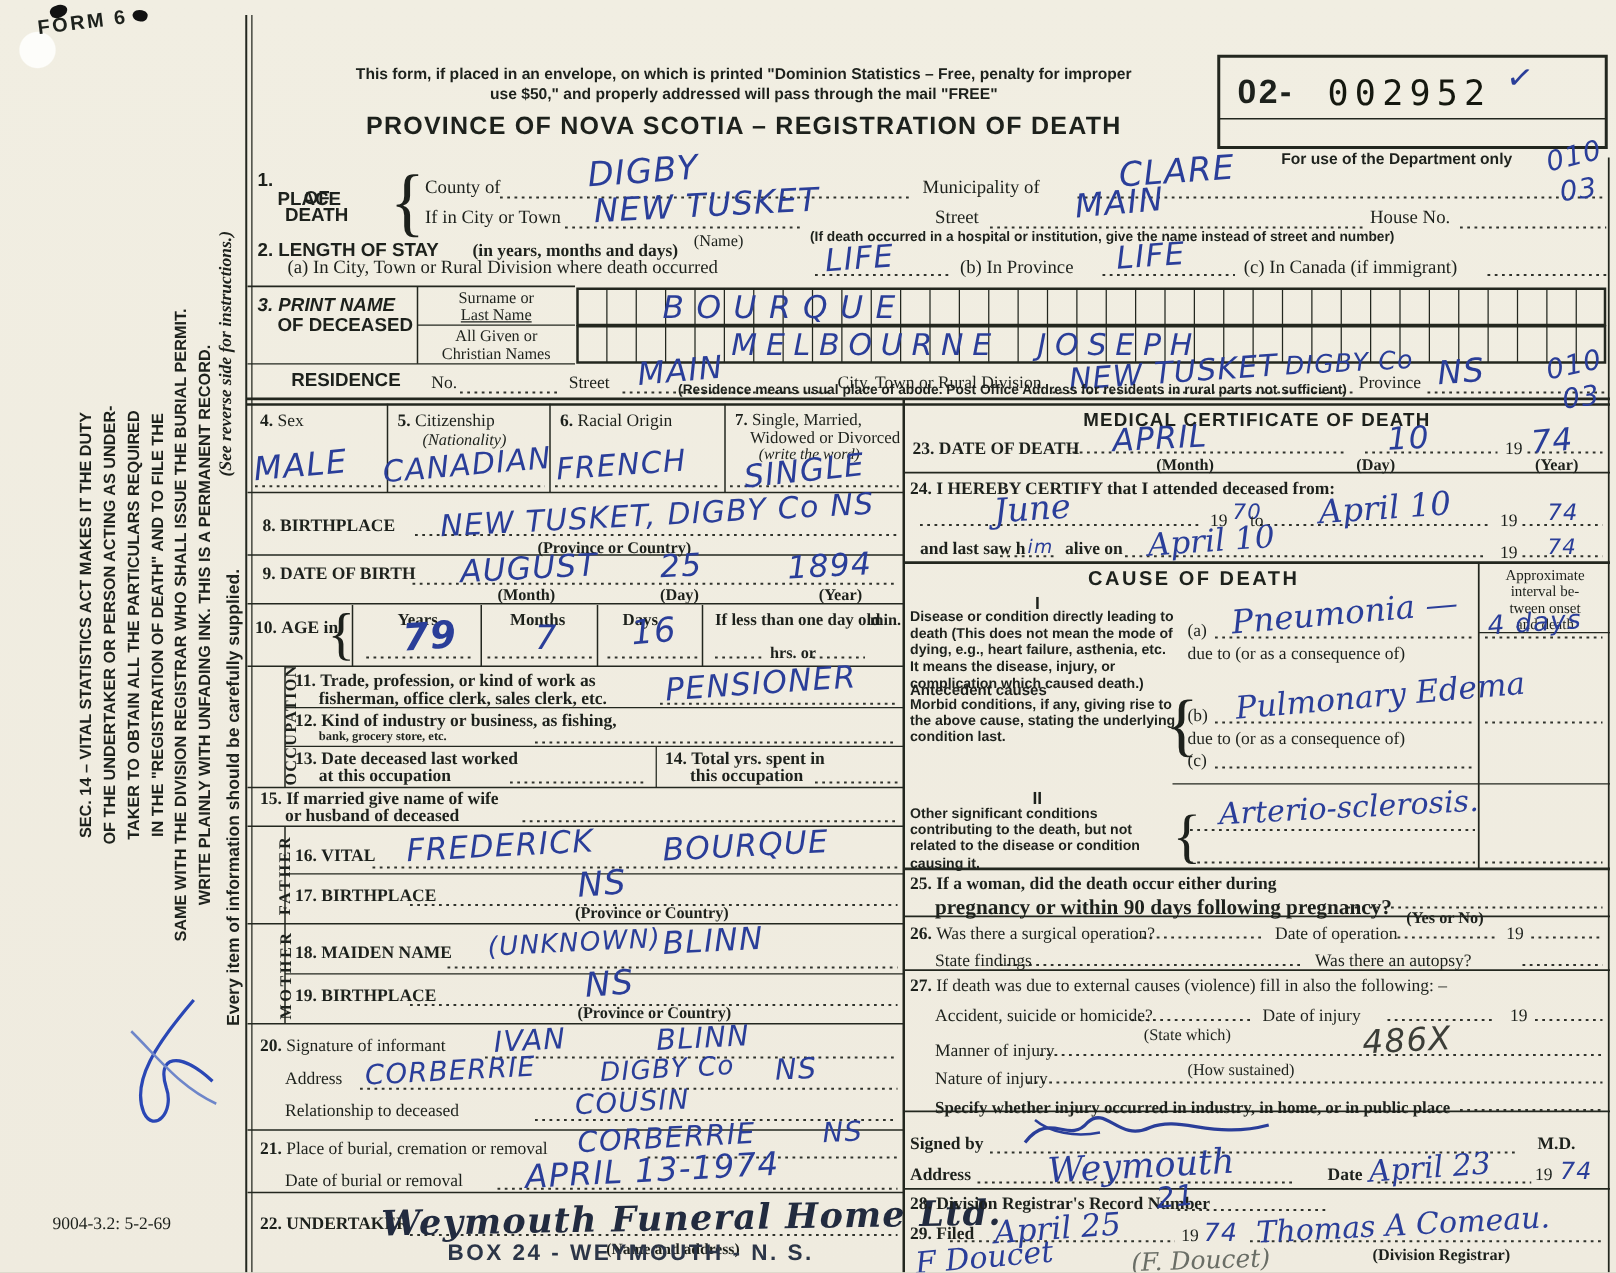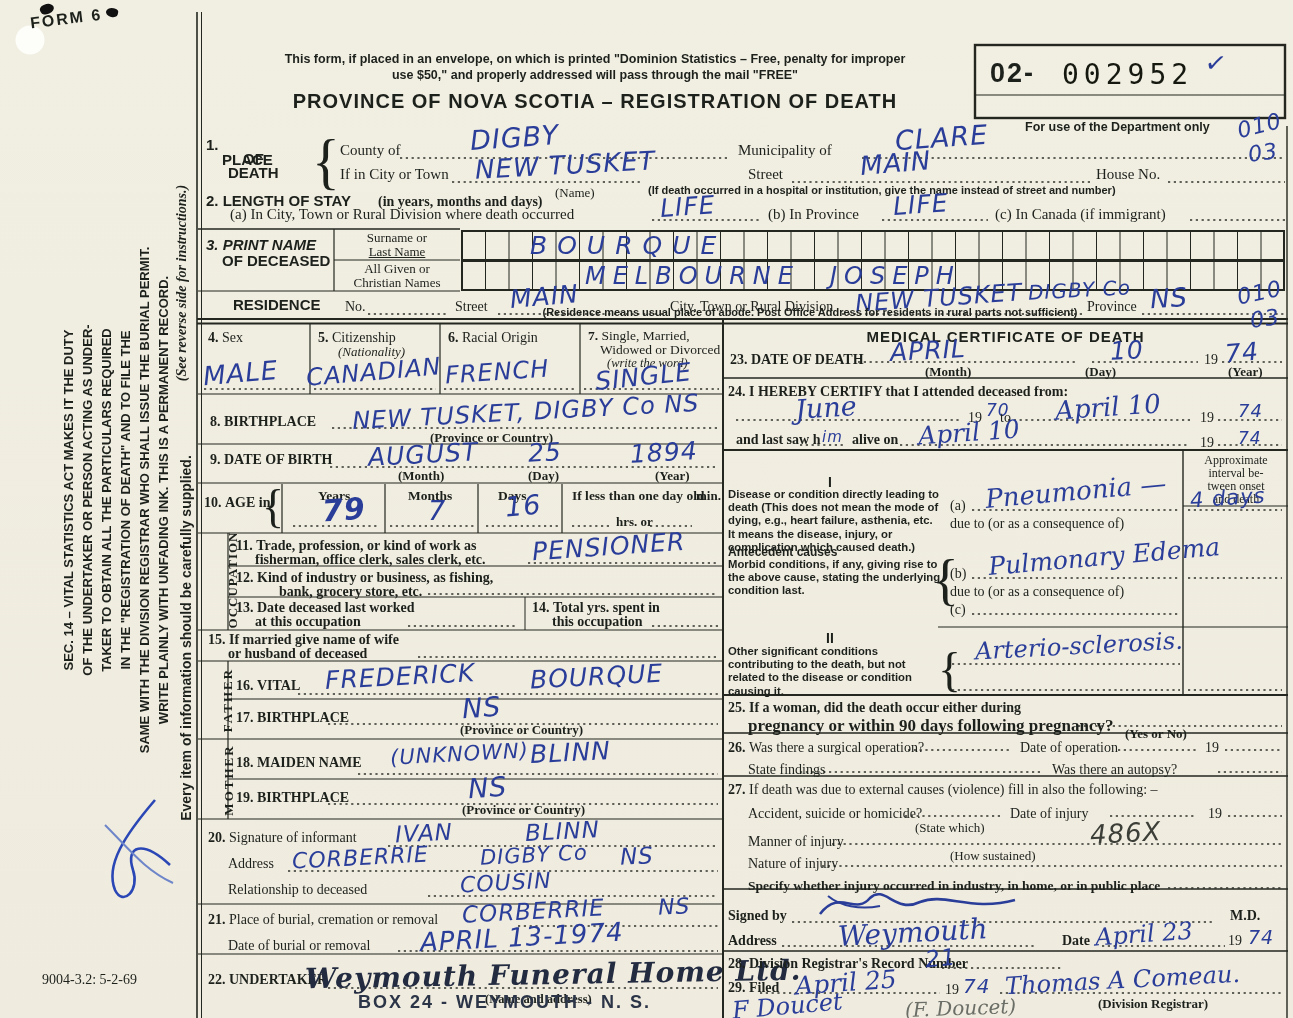--- a/index.html
+++ b/index.html
@@ -358,21 +358,21 @@
   <div class="abs hw" style="left:505px;top:490px;font-size:27px;transform:rotate(-5deg);">16</div>
   <div class="abs ser b" style="left:572px;top:488px;font-size:13.5px;">If less than one day old</div>
   <div class="abs ser b" style="left:616px;top:514px;font-size:13px;">hrs. or</div>
   <div class="abs ser b" style="left:696px;top:488px;font-size:13px;">min.</div>
 
   <div class="abs ser b ctr" style="left:158px;top:572px;width:150px;font-size:13px;letter-spacing:1px;transform:rotate(-90deg);">OCCUPATION</div>
   <div class="abs ser b" style="left:236px;top:538px;font-size:14px;"><span>11.</span>&nbsp;<span>Trade, profession, or kind of work as</span></div>
   <div class="abs ser b" style="left:255px;top:552px;font-size:14px;">fisherman, office clerk, sales clerk, etc.</div>
   <div class="abs hw" style="left:532px;top:532px;font-size:25px;transform:rotate(-4deg);">PENSIONER</div>
   <div class="abs ser b" style="left:236px;top:570px;font-size:14px;"><span>12.</span>&nbsp;<span>Kind of industry or business, as fishing,</span></div>
-  <div class="abs ser b" style="left:255px;top:584px;font-size:14px;margin-left:24px;">bank, grocery store, etc.</div>
+  <div class="abs ser b" style="left:255px;top:584px;font-size:10px;">bank, grocery store, etc.</div>
   <div class="abs ser b" style="left:236px;top:600px;font-size:14px;"><span>13.</span>&nbsp;<span>Date deceased last worked</span></div>
   <div class="abs ser b" style="left:255px;top:614px;font-size:14px;">at this occupation</div>
   <div class="abs ser b" style="left:532px;top:600px;font-size:14px;"><span>14.</span>&nbsp;<span>Total yrs. spent in</span></div>
   <div class="abs ser b" style="left:552px;top:614px;font-size:14px;">this occupation</div>
 
   <div class="abs ser b" style="left:208px;top:632px;font-size:14px;"><span>15.</span>&nbsp;<span>If married give name of wife</span></div>
   <div class="abs ser b" style="left:228px;top:646px;font-size:14px;">or husband of deceased</div>
 
   <div class="abs ser b ctr" style="left:153px;top:692px;width:150px;font-size:13px;letter-spacing:2px;transform:rotate(-90deg);">FATHER</div>
   <div class="abs ser b" style="left:236px;top:678px;font-size:14px;"><span>16.</span>&nbsp;<span>VITAL</span></div>
@@ -429,20 +429,21 @@
   <div class="abs hwc" style="left:1055px;top:392px;font-size:26px;transform:rotate(-4deg);">April 10</div>
   <div class="abs ser" style="left:1200px;top:410px;font-size:14px;">19</div>
   <div class="abs hw" style="left:1238px;top:400px;font-size:18px;">74</div>
   <div class="abs ser b" style="left:736px;top:432px;font-size:14px;">and last saw h</div>
   <div class="abs hw" style="left:822px;top:428px;font-size:15px;">im</div>
   <div class="abs ser b" style="left:852px;top:432px;font-size:14px;">alive on</div>
   <div class="abs hwc" style="left:918px;top:418px;font-size:25px;transform:rotate(-4deg);">April 10</div>
   <div class="abs ser" style="left:1200px;top:435px;font-size:14px;">19</div>
   <div class="abs hw" style="left:1238px;top:428px;font-size:17px;">74</div>
 
+  <div class="abs sans b ctr" style="left:760px;top:455px;width:390px;font-size:16px;letter-spacing:2px;">CAUSE OF DEATH</div>
   <div class="abs ser ctr" style="left:1186px;top:454px;width:100px;font-size:12px;line-height:13px;">
     <div>Approximate</div>
       <div>interval be-</div>
       <div>tween onset</div>
       <div>and death</div>
   </div>
   <div class="abs sans b" style="left:828px;top:474px;font-size:14px;">I</div>
   <div class="abs sans b wrap" style="left:728px;top:488px;width:214px;font-size:11.3px;line-height:13.2px;">Disease or condition directly leading to death (This does not mean the mode of dying, e.g., heart failure, asthenia, etc. It means the disease, injury, or complication which caused death.)</div>
   <div class="abs ser" style="left:950px;top:498px;font-size:14px;">(a)</div>
   <div class="abs hwc" style="left:985px;top:476px;font-size:26px;transform:rotate(-5deg);">Pneumonia —</div>

